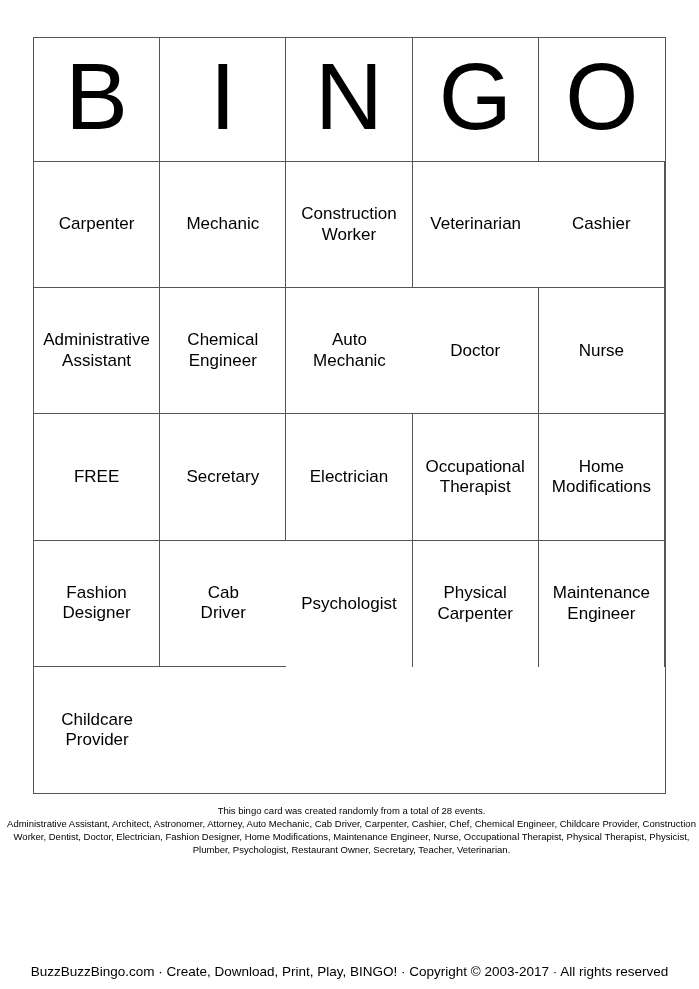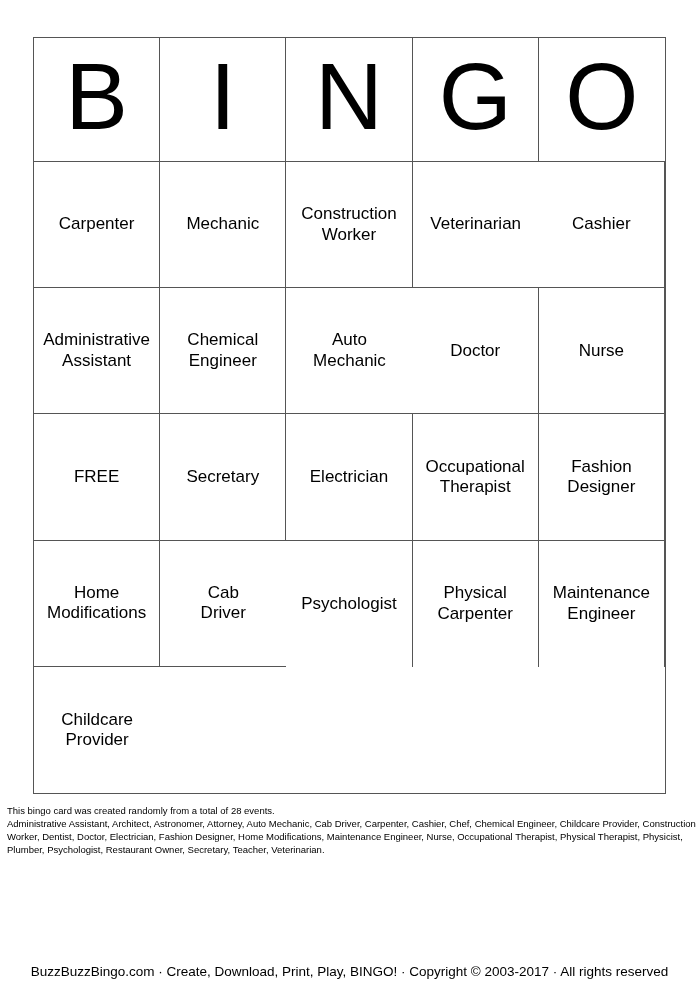--- a/index.html
+++ b/index.html
@@ -51,21 +51,21 @@
     white-space: pre-line;
     padding: 2px;
   }
   .fine-print {
     position: absolute;
     left: 7px;
     top: 804px;
     width: 689px;
     font-size: 9.5px;
     line-height: 13px;
-    text-align: left;
+    text-align: center;
   }
   .footer {
     position: absolute;
     left: 0;
     top: 963px;
     width: 699px;
     font-size: 13.5px;
     line-height: 18px;
     text-align: center;
   }
@@ -98,24 +98,24 @@
 Mechanic</div>
 
     <div class="cell">Doctor</div>
     <div class="cell">Nurse</div>
     <div class="cell">FREE</div>
     <div class="cell">Secretary</div>
 
     <div class="cell">Electrician</div>
     <div class="cell">Occupational
 Therapist</div>
+    <div class="cell">Home
+Modifications</div>
     <div class="cell">Fashion
 Designer</div>
-    <div class="cell">Home
-Modifications</div>
     <div class="cell lastcol">Cab
 Driver</div>
 
     <div class="cell lastrow">Psychologist</div>
     <div class="cell lastrow">Physical
 Carpenter</div>
     <div class="cell lastrow">Maintenance
 Engineer</div>
     <div class="cell lastrow lastcol">Childcare
 Provider</div>

